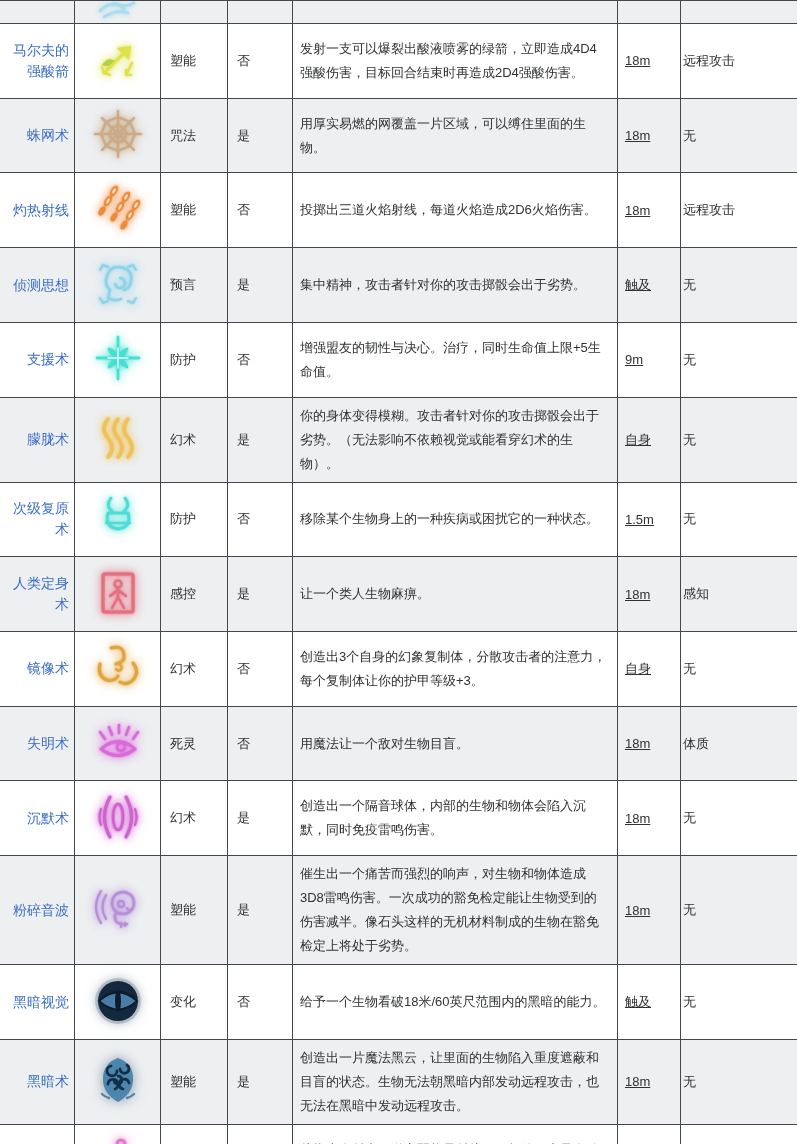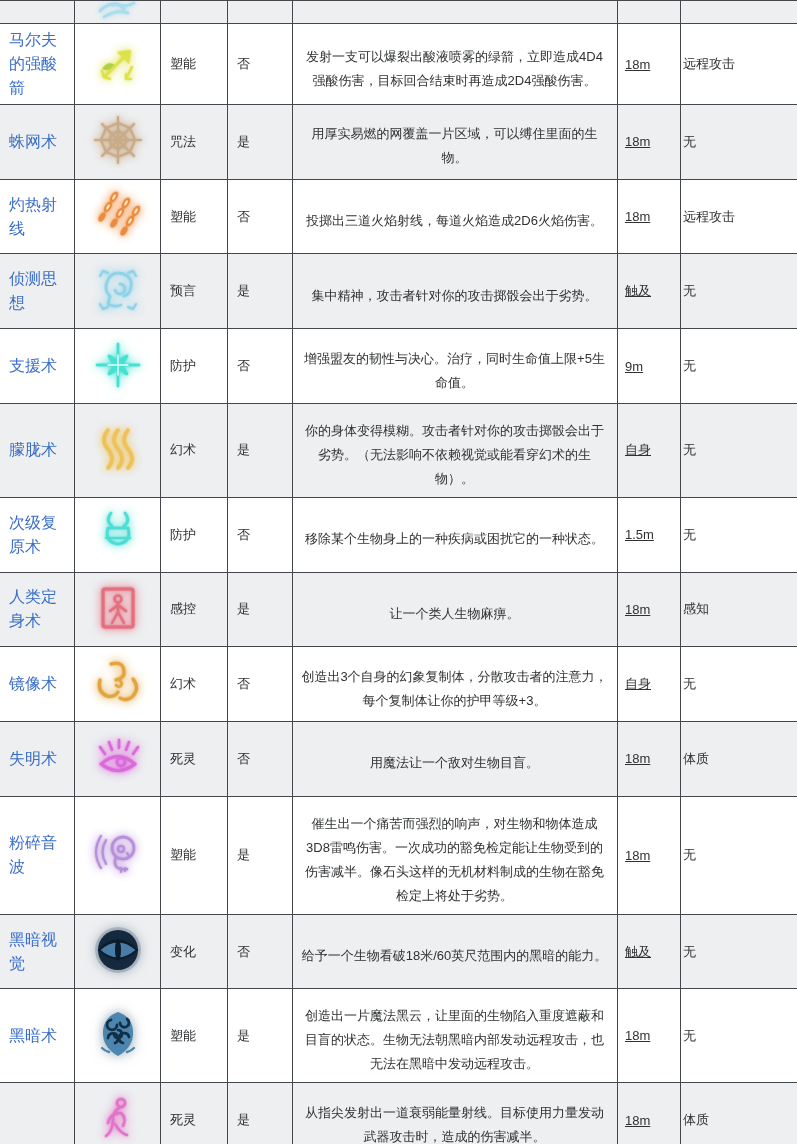--- a/index.html
+++ b/index.html
@@ -17,25 +17,25 @@
     border:1px solid #43464a;
     vertical-align:middle;
     font-size:13px;
     overflow:hidden;
     box-sizing:border-box;
   }
   tr{height:74.73px;}
   tr.partial{height:23px;}
   tr:nth-child(odd){background:#edeff1;}
   tr:nth-child(even){background:#ffffff;}
-  .c-name{padding:4px 5px 4px 9px;font-size:16px;line-height:1.5;word-break:break-all;}
+  .c-name{padding:4px 5px 4px 9px;font-size:14px;line-height:1.5;word-break:break-all;text-align:right;}
   a.spell-link{color:#3a6dc8;text-decoration:none;cursor:pointer;}
   .c-school{padding-left:9px;}
   .c-conc{padding-left:9px;}
-  .c-desc{padding:15px 8px 6px 7px;line-height:24px;text-align:center;}
+  .c-desc{padding:6px 8px 6px 7px;line-height:24px;text-align:left;}
   .c-range{padding-left:7px;text-decoration:underline;}
   .c-save{padding-left:2px;}
   .c-icon{text-align:center;padding:0;}
   .icon{
     display:inline-flex;width:56px;height:56px;align-items:center;justify-content:center;
     color:var(--c);
     filter:drop-shadow(0 0 1px var(--c)) drop-shadow(0 0 5px var(--c));
   }
   .icon.icon-dark{filter:drop-shadow(0 0 6px rgba(40,70,100,0.5));}
   .iconclip{height:22px;overflow:hidden;display:flex;justify-content:center;}
@@ -276,20 +276,38 @@
         </svg>
       </span>
     </td>
     <td class="c-school">死灵</td>
     <td class="c-conc">否</td>
     <td class="c-desc">用魔法让一个敌对生物目盲。</td>
     <td class="c-range">18m</td>
     <td class="c-save">体质</td>
   </tr>
 
+  <tr>
+    <td class="c-name"><a class="spell-link">沉默术</a></td>
+    <td class="c-icon">
+      <span class="icon" style="--c: #cf62cf;">
+        <svg width="56" height="56" viewBox="0 0 56 56" fill="none" stroke="currentColor" stroke-linecap="round">
+          <path d="M20 8 q-11 20 0 40" stroke-width="3"></path>
+          <path d="M36 8 q11 20 0 40" stroke-width="3"></path>
+          <ellipse cx="28" cy="28" rx="5" ry="13" stroke-width="2.6"></ellipse>
+          <path d="M11 20 q-3 8 0 16 M45 20 q3 8 0 16" stroke-width="2"></path>
+        </svg>
+      </span>
+    </td>
+    <td class="c-school">幻术</td>
+    <td class="c-conc">是</td>
+    <td class="c-desc">创造出一个隔音球体，内部的生物和物体会陷入沉默，同时免疫雷鸣伤害。</td>
+    <td class="c-range">18m</td>
+    <td class="c-save">无</td>
+  </tr>
 
   <tr>
     <td class="c-name"><a class="spell-link">粉碎音波</a></td>
     <td class="c-icon">
       <span class="icon" style="--c: #b78fd9;">
         <svg width="56" height="56" viewBox="0 0 56 56" fill="none" stroke="currentColor" stroke-width="2.4" stroke-linecap="round" stroke-linejoin="round">
           <circle cx="33" cy="22" r="11"></circle>
           <path d="M26 31 q-3 8 2 11 q4 2 9 1"></path>
           <path d="M31 42 v4 M35 42 v3" stroke-width="2"></path>
           <circle cx="31" cy="23" r="3" stroke-width="2"></circle>

